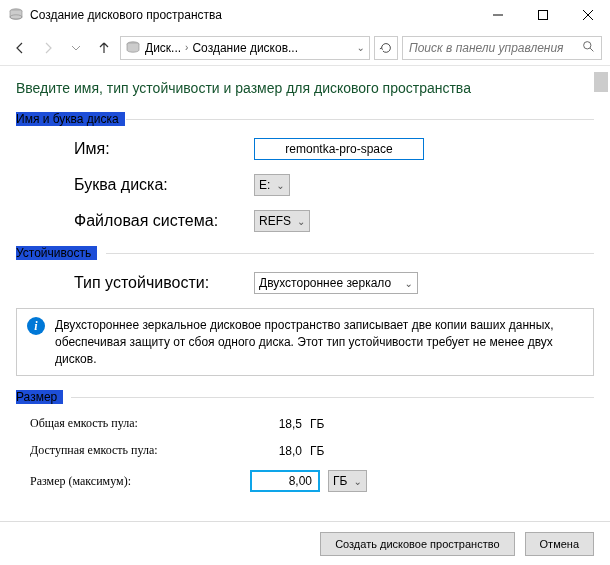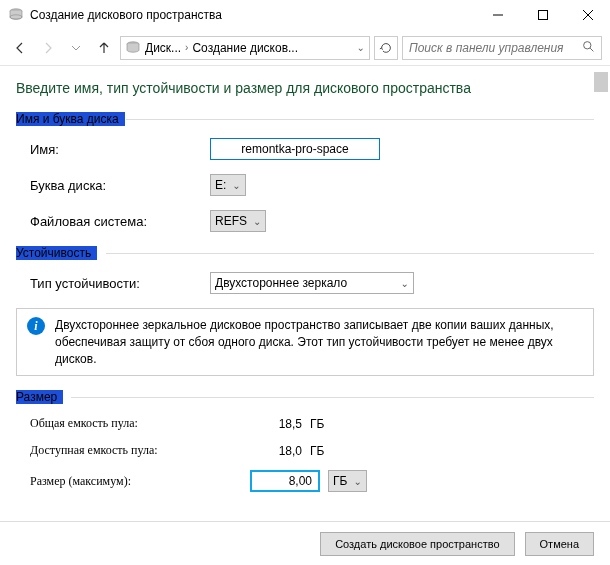--- a/index.html
+++ b/index.html
@@ -28,27 +28,27 @@
 .content { padding: 14px 16px 0 16px; height: 460px; overflow: hidden; position: relative; }
 .content::after { content: ""; position: absolute; right: 2px; top: 6px; width: 14px; height: 20px; background: #ccc; }
 
 .page-title { color: #14532d; font-size: 14px; font-weight: 400; margin-bottom: 16px; }
 
 .group-label { font-size: 12px; color: #000; position: relative; margin-bottom: 12px; }
 .group-label::after { content: ""; position: absolute; left: calc(var(--labelw,0px)); right: 0; top: 50%; height: 1px; background: #ddd; }
 .group-label span { background: #1d4ed8; padding-right: 6px; position: relative; z-index: 1; }
 
 .form-row { display: flex; align-items: center; margin-bottom: 14px; padding-left: 14px; }
-.form-label { width: 180px; font-size: 13px; }
+.form-label { width: 180px; font-size: 16px; margin-left: 44px; }
 .form-control { }
 .txt { border: 1px solid #0078d7; height: 22px; width: 170px; padding: 0 4px; font-size: 12px; outline: none; text-align: center; }
 .sel { border: 1px solid #adadad; background: #e1e1e1; height: 22px; padding: 0 4px; font-size: 12px; display: inline-flex; align-items: center; gap: 6px; }
 .sel .chev { font-size: 10px; color: #555; }
 
-.sel-wide { width: 204px; justify-content: space-between; background: #fff; border: 1px solid #adadad; }
+.sel-wide { width: 164px; justify-content: space-between; background: #fff; border: 1px solid #adadad; }
 
 .info-box { border: 1px solid #ccc; padding: 8px 10px; display: flex; gap: 10px; margin: 4px 0 14px 0; }
 .info-icon { width: 18px; height: 18px; flex-shrink: 0; border-radius: 50%; background: #0078d7; color: #fff; display: flex; align-items: center; justify-content: center; font-weight: bold; font-size: 12px; font-style: italic; font-family: Georgia, serif; }
 .info-text { font-size: 12px; line-height: 1.4; }
 
 .size-row { display: flex; align-items: center; margin-bottom: 12px; padding-left: 14px; }
 .size-label { width: 220px; font-size: 12px; font-family: Liberation Serif, serif; }
 .size-val { width: 60px; text-align: right; padding-right: 8px; }
 .size-unit { }
 

